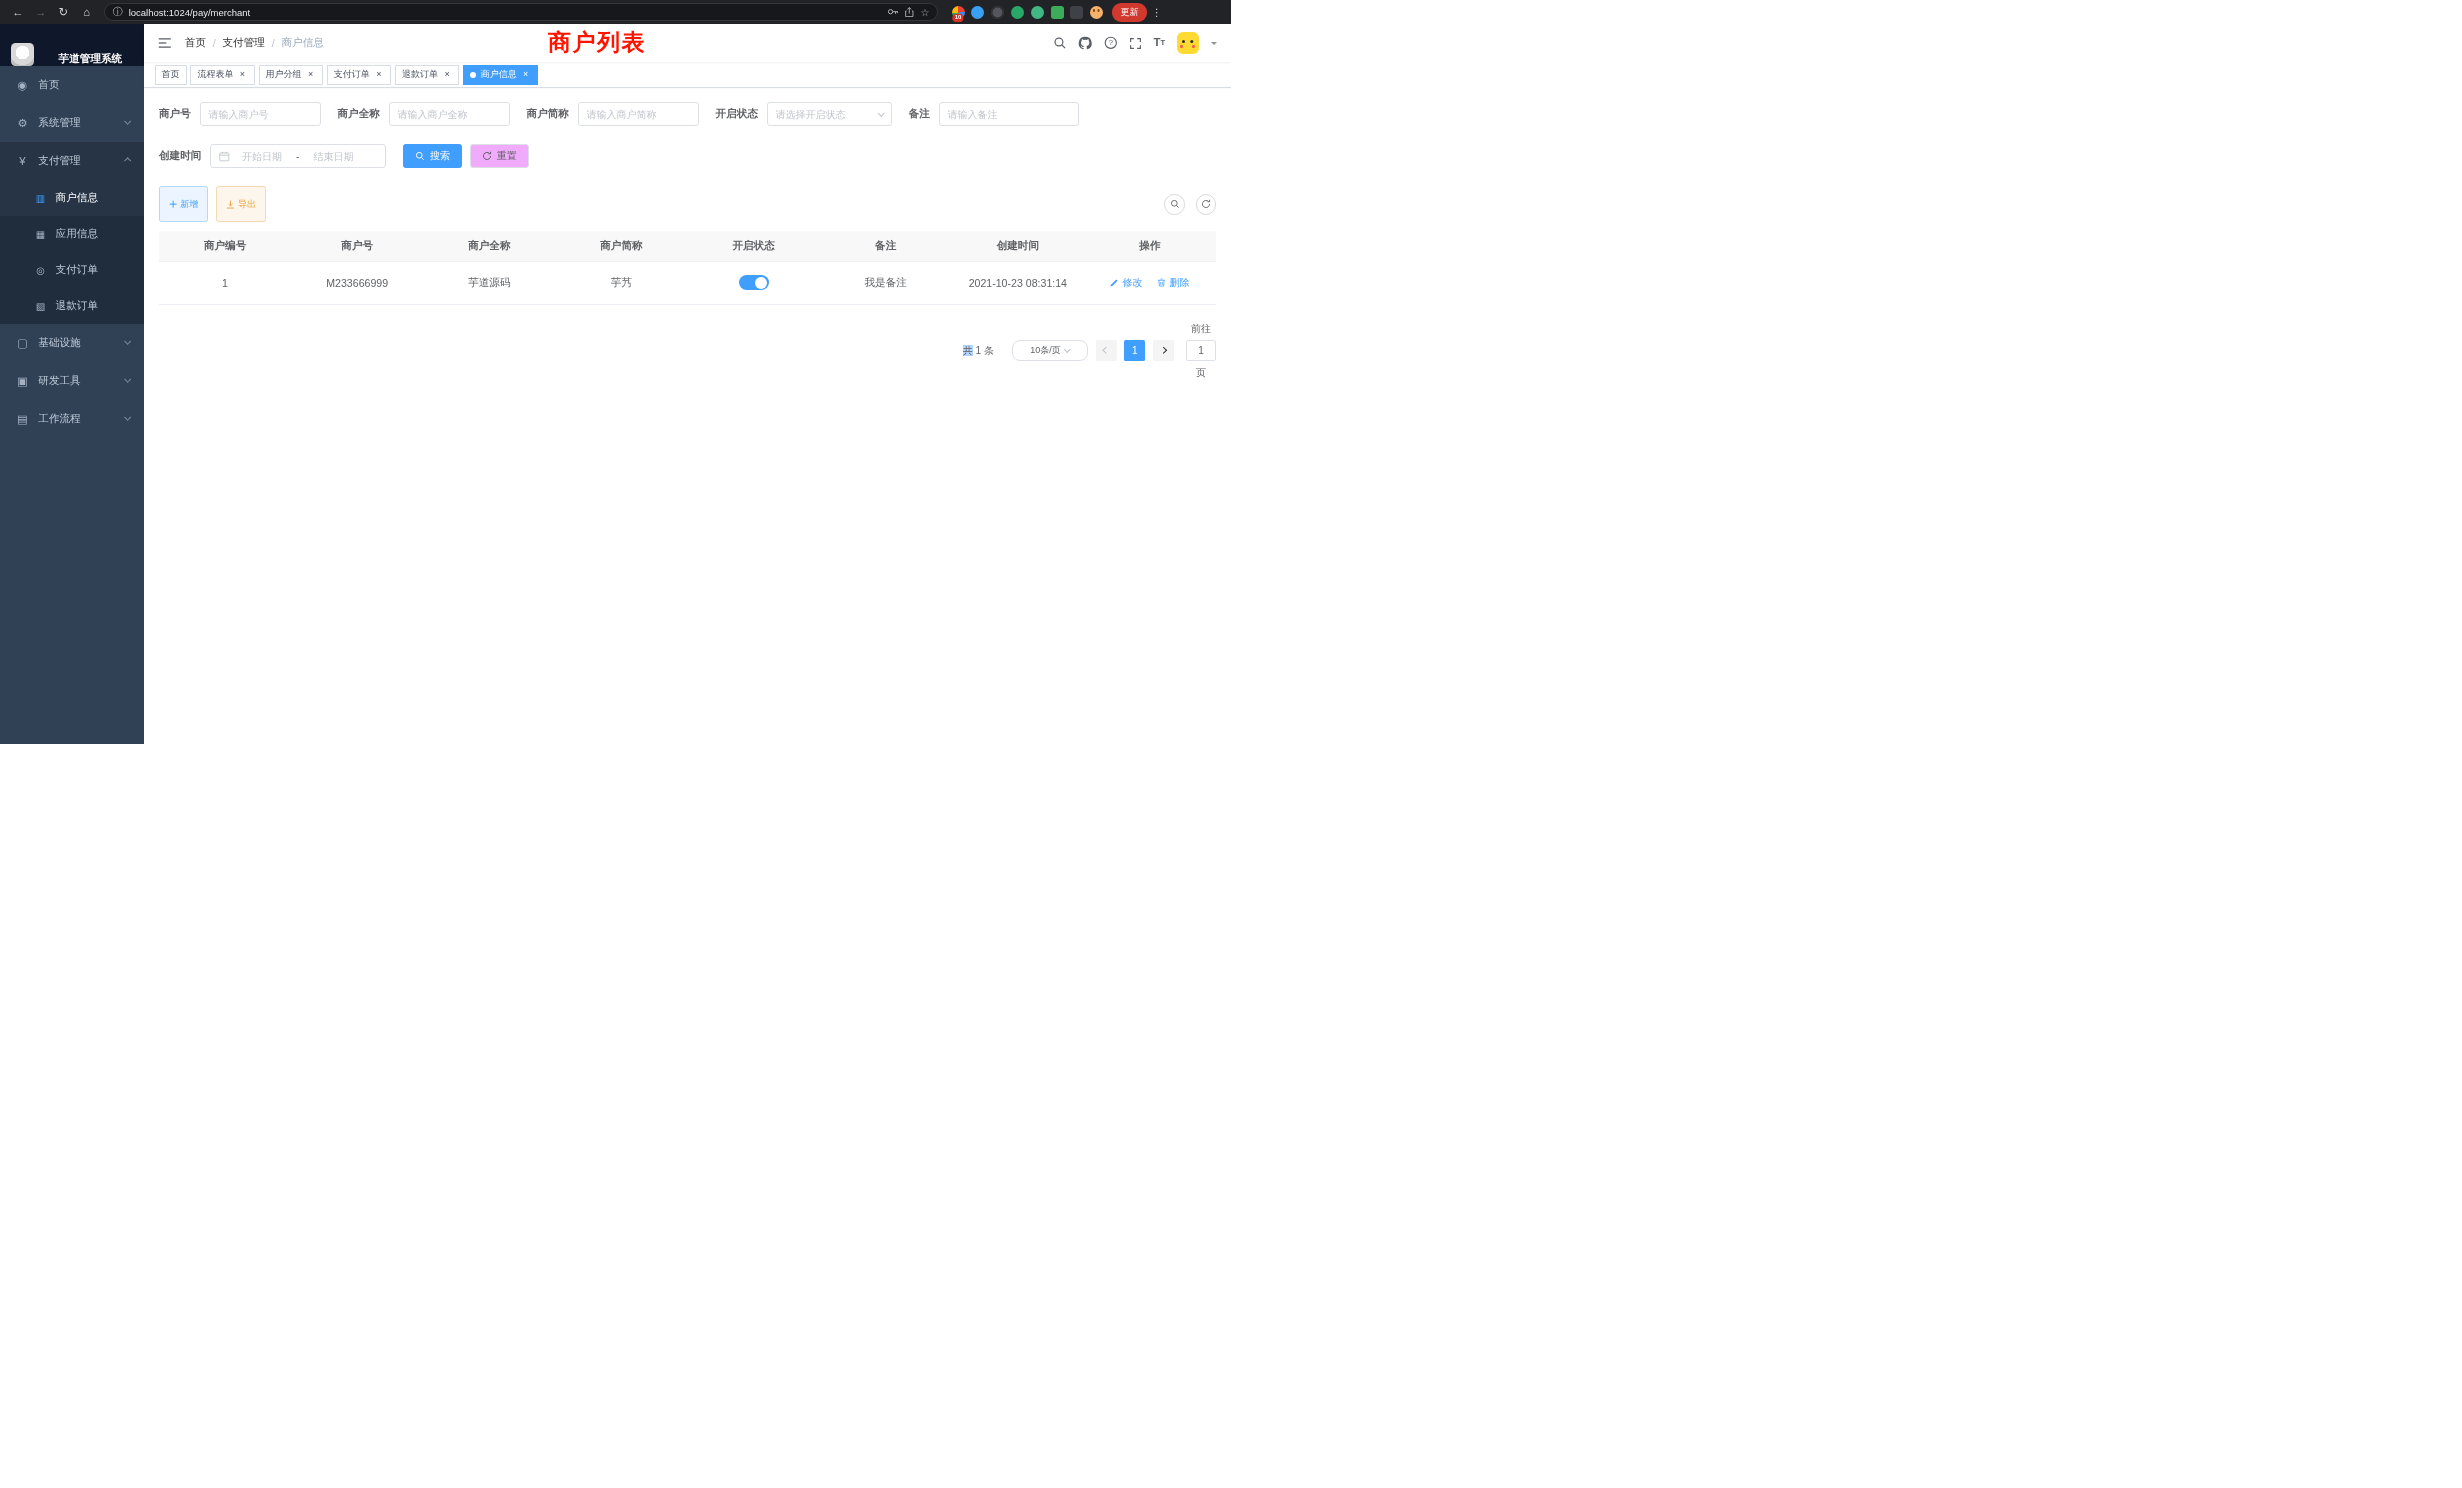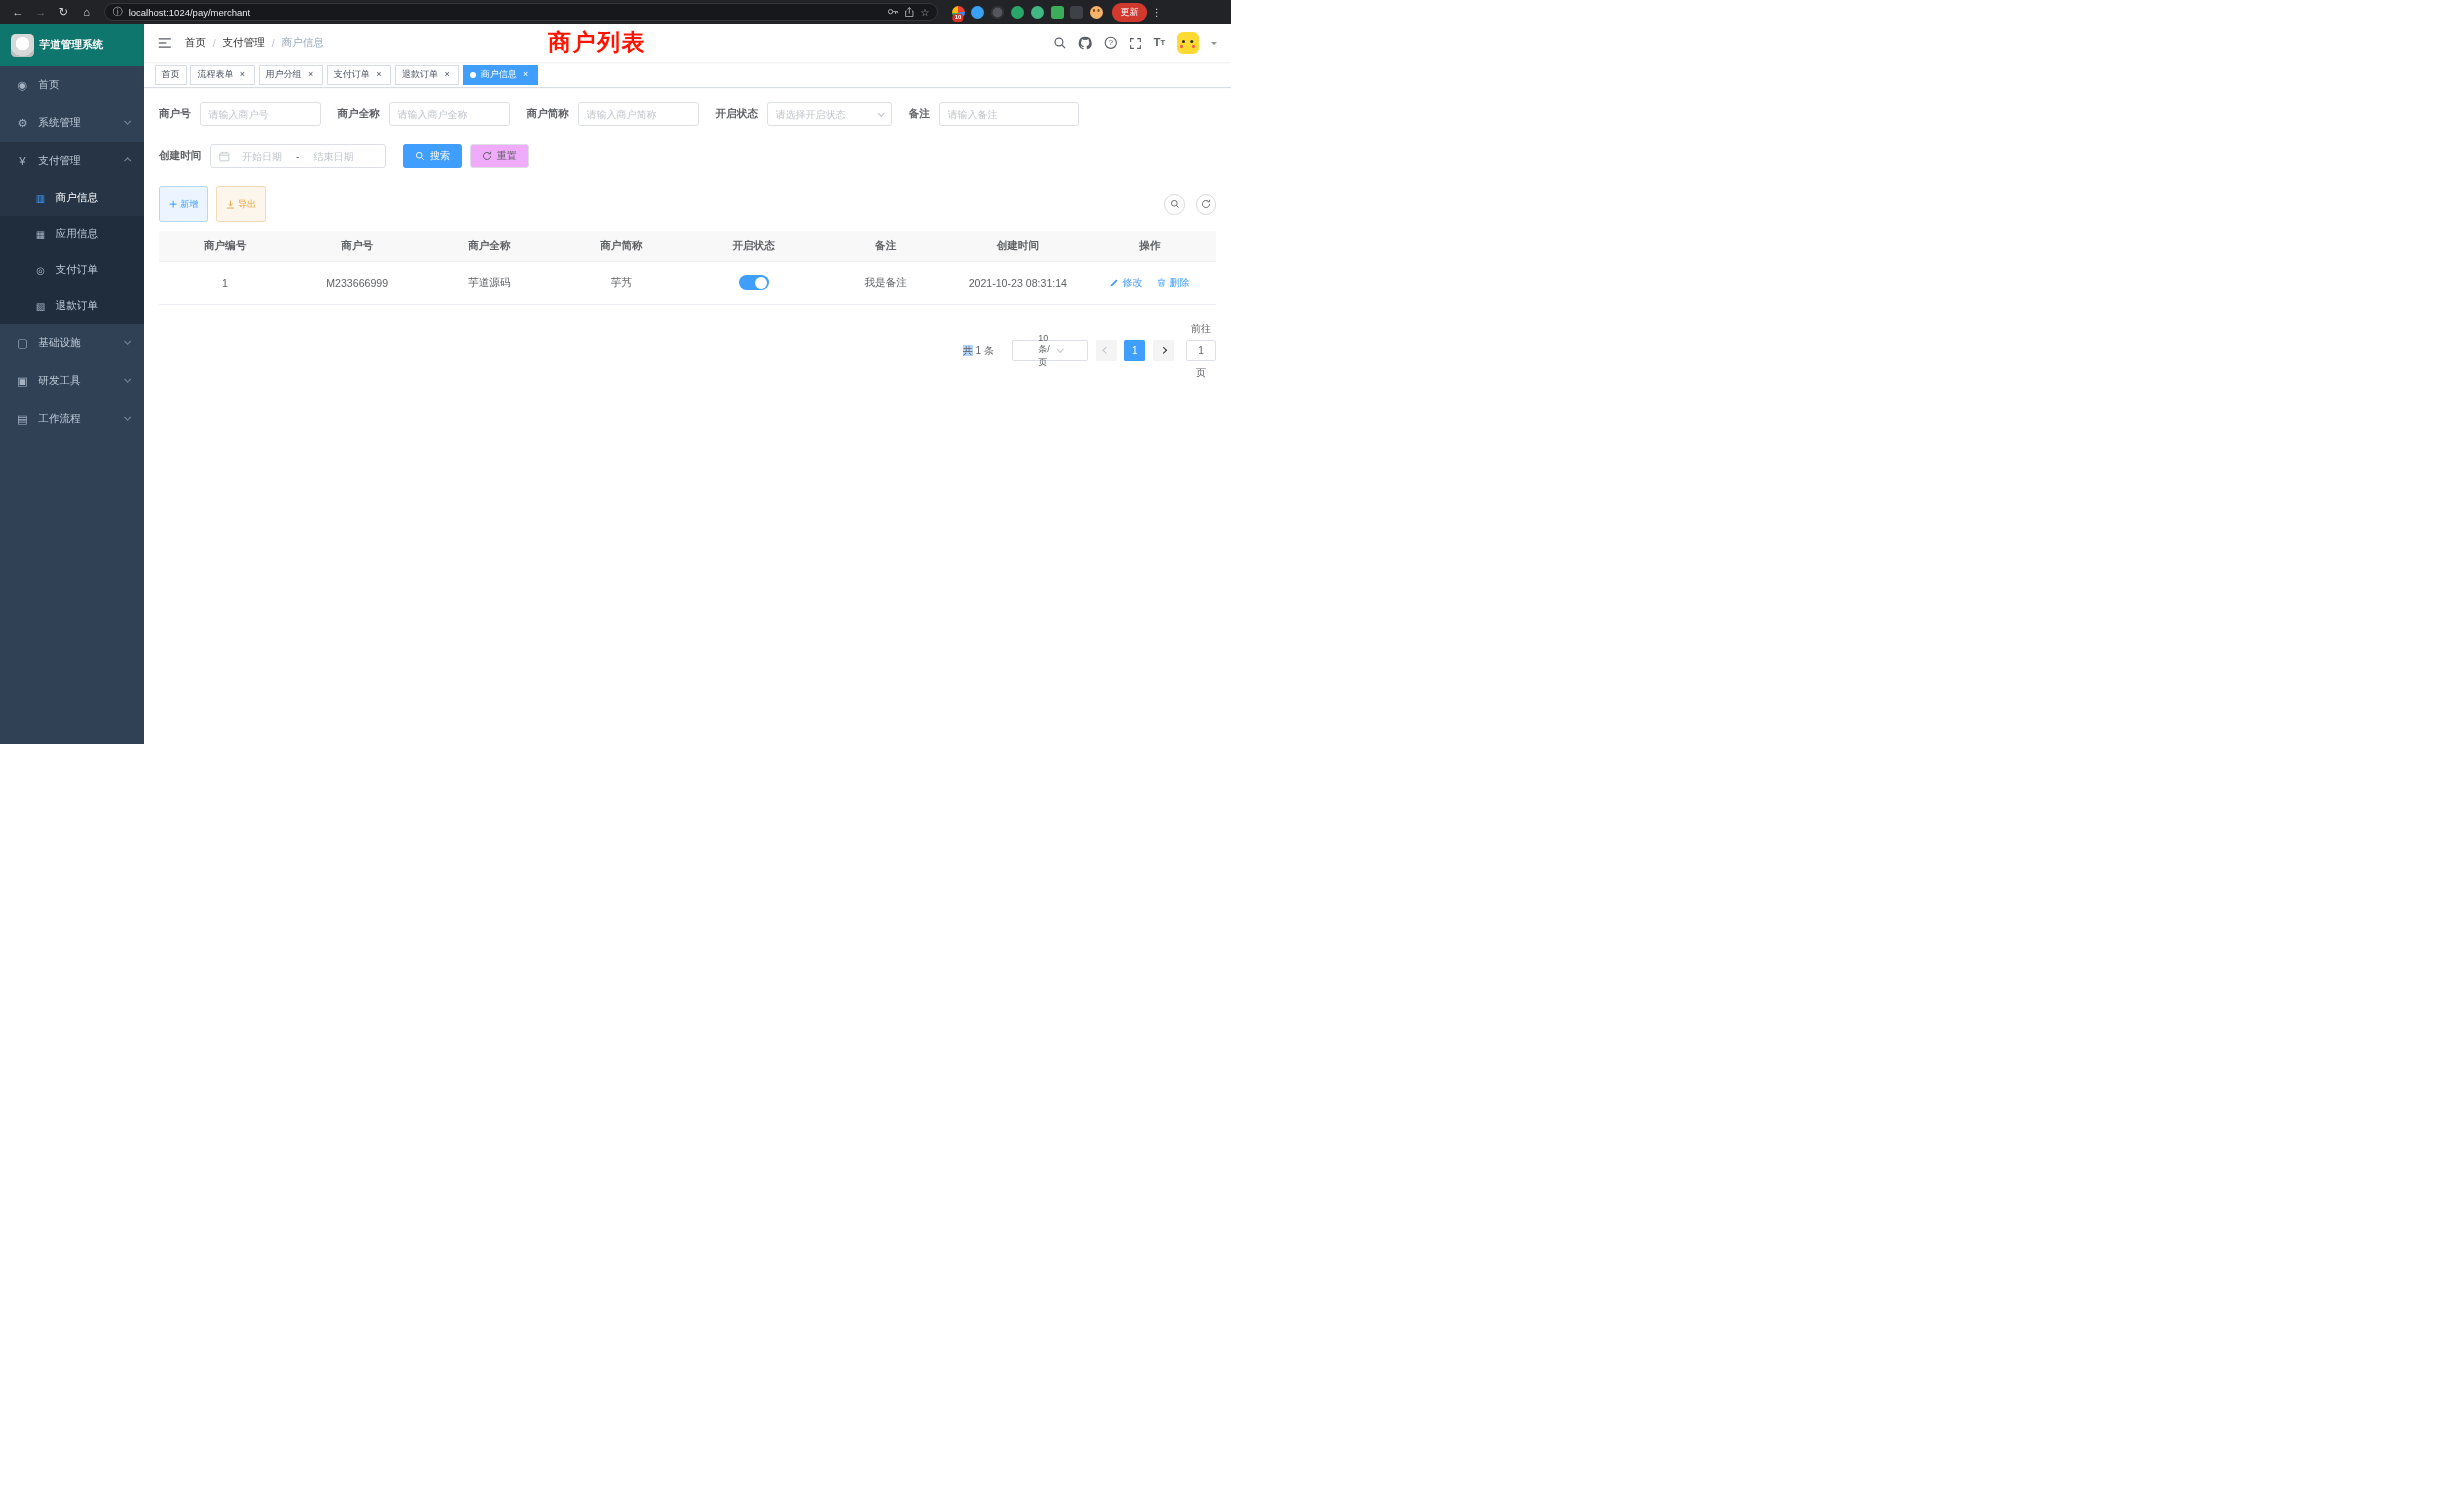--- a/index.html
+++ b/index.html
@@ -31,21 +31,21 @@
                font-size:6px; line-height:7.6px; padding:0 2.3px; border-radius:3.8px; font-weight:bold; }
   .update-btn { background:#d2392e; color:#fff; font-size:9px; border:none; border-radius:9px; padding:3px 8.3px;
                 cursor:pointer; white-space:nowrap; }
   .kebab { color:#d2d3d5; font-size:10.6px; width:13.6px; text-align:center; cursor:pointer; }
 
   
   .app { display:flex; height:720px; }
 
   
   .sidebar { width:144px; flex:0 0 144px; background:#304156; color:#bfcbd9; display:flex; flex-direction:column; }
-  .logo-row { height:42px; display:flex; align-items:center; gap:6px; padding-left:10.6px; background:#0f766e; }
+  .logo-row { height:42px; display:flex; align-items:flex-end; gap:25px; padding-left:10.6px; background:#0f172a; }
   .logo-img { width:23px; height:23px; border-radius:4.5px; background:radial-gradient(circle at 50% 42%, #fdfdfd 0 38%, #d9d9d9 39% 70%, #bfbfbf 71%); flex:0 0 auto; }
   .logo-title { color:#fff; font-size:10.6px; font-weight:bold; white-space:nowrap; }
   .menu { flex:1; }
   .menu-item { height:38px; display:flex; align-items:center; padding:0 13.6px 0 15px; font-size:10.6px; cursor:pointer; color:#bfcbd9; }
   .menu-item .mi-icon { width:15px; margin-right:8.3px; font-size:11.4px; color:#a3b1c2; text-align:center; flex:0 0 auto; }
   .menu-item .mi-label { flex:1; white-space:nowrap; }
   .menu-item.expanded { background:#263445; }
   .submenu { background:#1f2d3d; }
   .submenu .menu-item { height:36px; padding-left:33px; }
   .submenu .menu-item .mi-icon { font-size:10px; margin-right:7.6px; }
@@ -115,21 +115,21 @@
   .grid th { background:#f8f8f9; height:30px; font-size:10.6px; color:#606266; font-weight:bold; border-bottom:0.8px solid #ebeef5; text-align:center; }
   .grid td { height:43px; text-align:center; font-size:10.6px; color:#606266; border-bottom:0.8px solid #ebeef5; }
   .switch { width:30px; height:15px; border-radius:7.6px; background:#409eff; position:relative; display:inline-block; cursor:pointer; vertical-align:middle; }
   .switch::after { content:""; position:absolute; right:1.5px; top:1.5px; width:12px; height:12px; background:#fff; border-radius:50%; }
   .op-link { color:#409eff; font-size:10px; display:inline-flex; align-items:center; gap:3px; cursor:pointer; text-decoration:none; }
   .op-link + .op-link { margin-left:12px; }
 
   .pagination { display:flex; align-items:center; justify-content:flex-end; margin-top:16.7px; font-size:10px; color:#606266; gap:7.6px; }
   .pg-total { margin-right:10.6px; }
   .pg-total .hl { background:#b3d7fe; }
-  .pg-size { width:76px; height:21px; border:0.8px solid #dcdfe6; border-radius:2px; display:flex; align-items:center; justify-content:space-between; padding:0 25px; color:#606266; font-size:9px; cursor:pointer; background:#fff; }
+  .pg-size { width:76px; height:21px; border:0.8px solid #dcdfe6; border-radius:8px; display:flex; align-items:center; justify-content:center; padding:0 14px; color:#606266; font-size:9px; cursor:pointer; background:#fff; }
   .pg-btn { width:21px; height:21px; background:#f4f4f5; border-radius:1.5px; display:flex; align-items:center; justify-content:center; cursor:pointer; }
   .pg-btn .chevron { width:4.5px; height:4.5px; }
   .pg-btn.disabled { color:#c0c4cc; }
   .pg-btn.enabled { color:#303133; }
   .pg-page { width:21px; height:21px; background:#409eff; color:#fff; border-radius:1.5px; display:flex; align-items:center; justify-content:center; font-size:10px; cursor:pointer; }
   .pg-goto { display:flex; align-items:center; gap:4.5px; margin-left:4.5px;flex-direction:column; }
   .pg-goto input { width:30px; height:21px; border:0.8px solid #dcdfe6; border-radius:2.3px; text-align:center; font-size:10px; color:#606266; outline:none; font-family:inherit; }
 
   .annotation { position:absolute; top:27px; left:548px; color:#ff1400; font-size:23px; font-weight:600; z-index:60; letter-spacing:1.5px; white-space:nowrap; }
 

